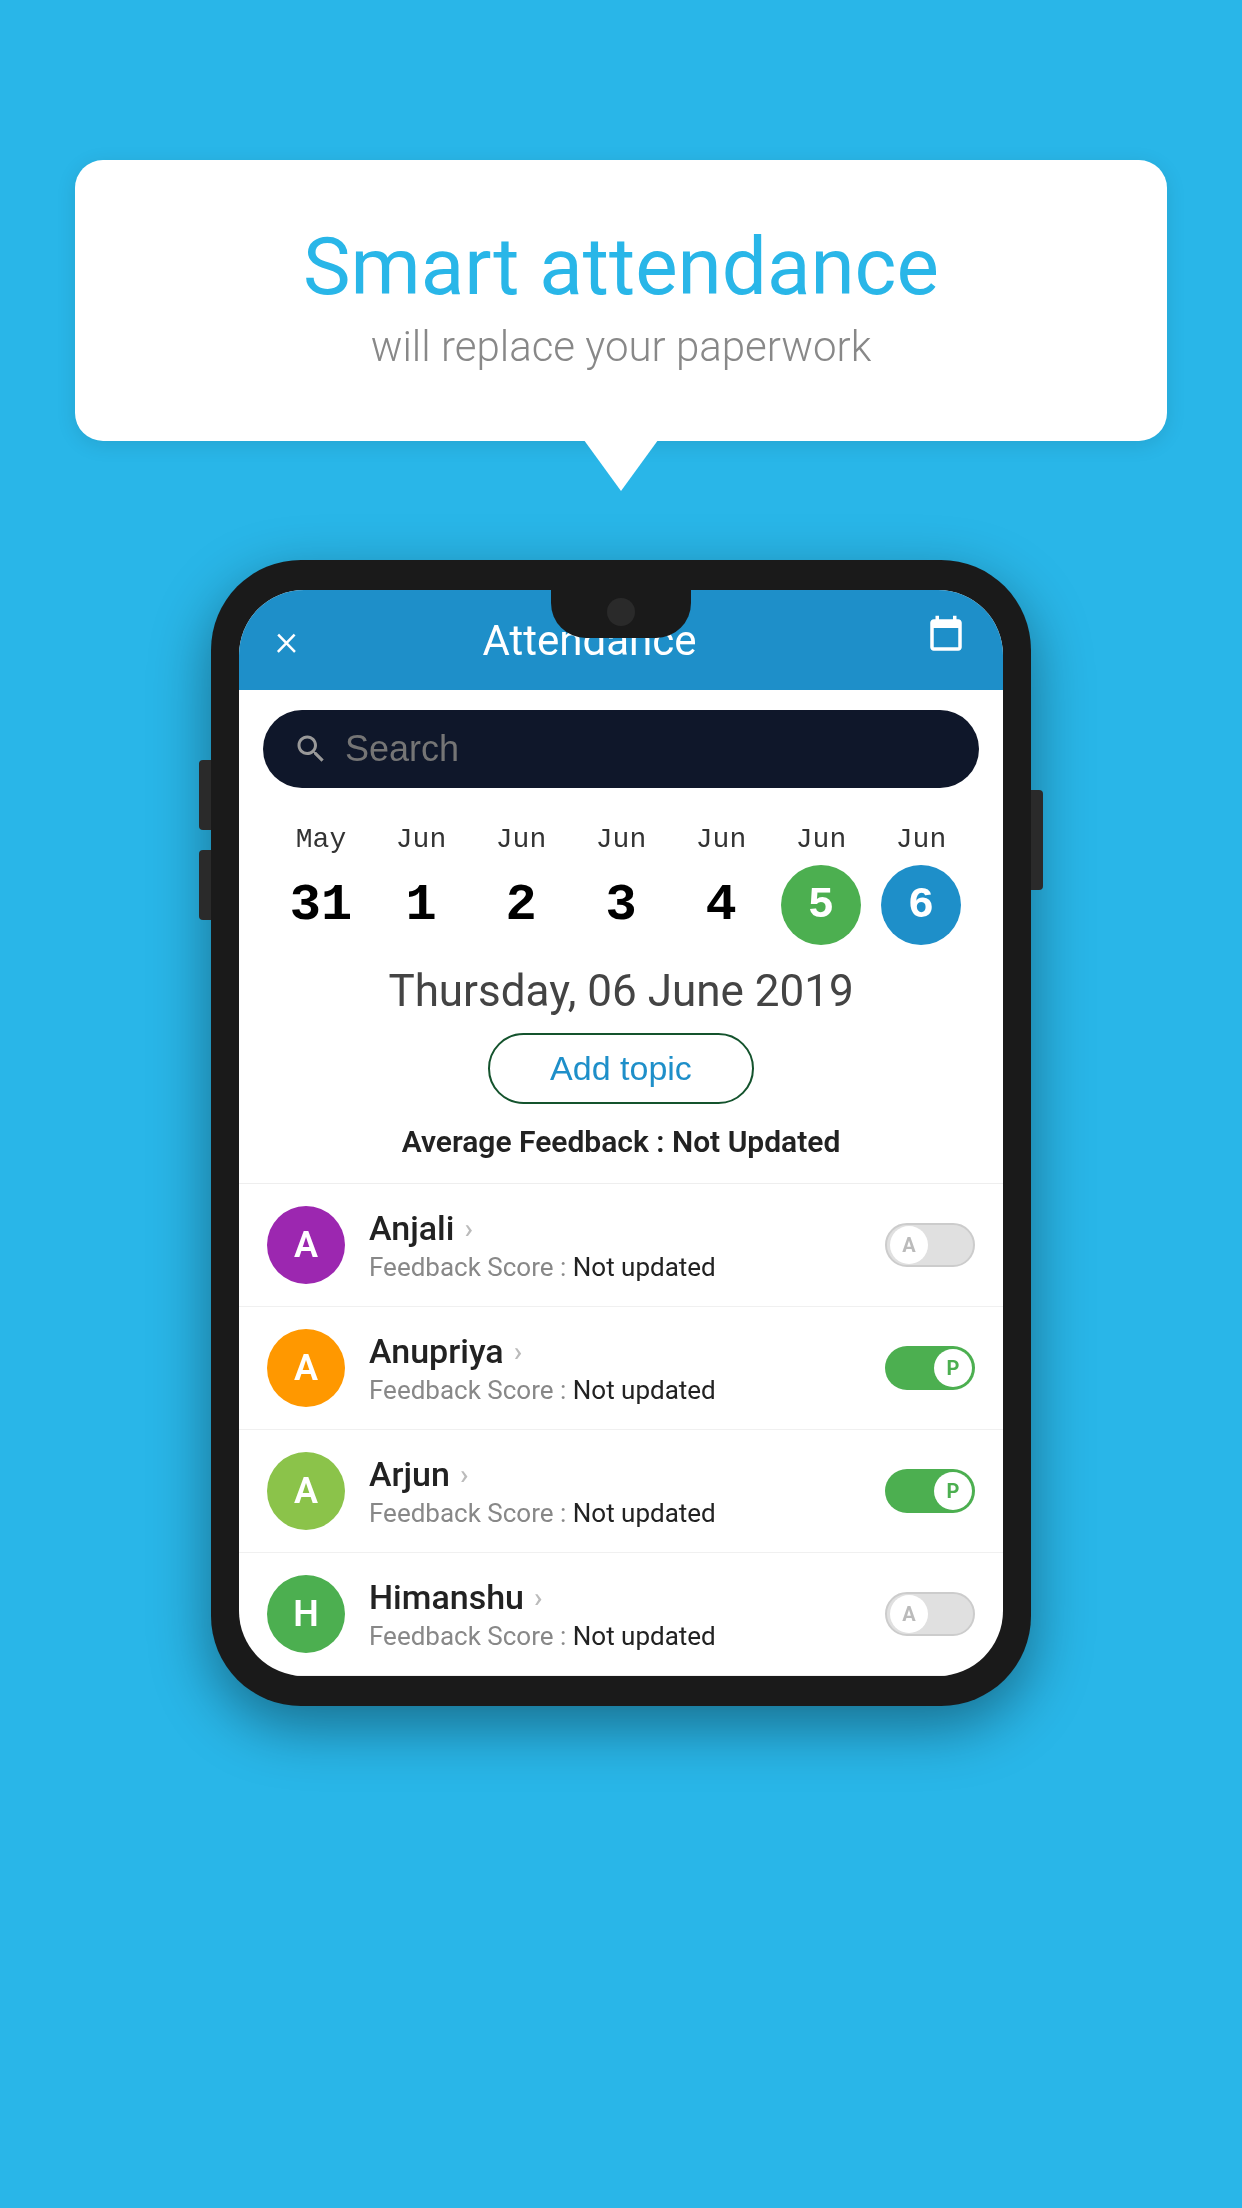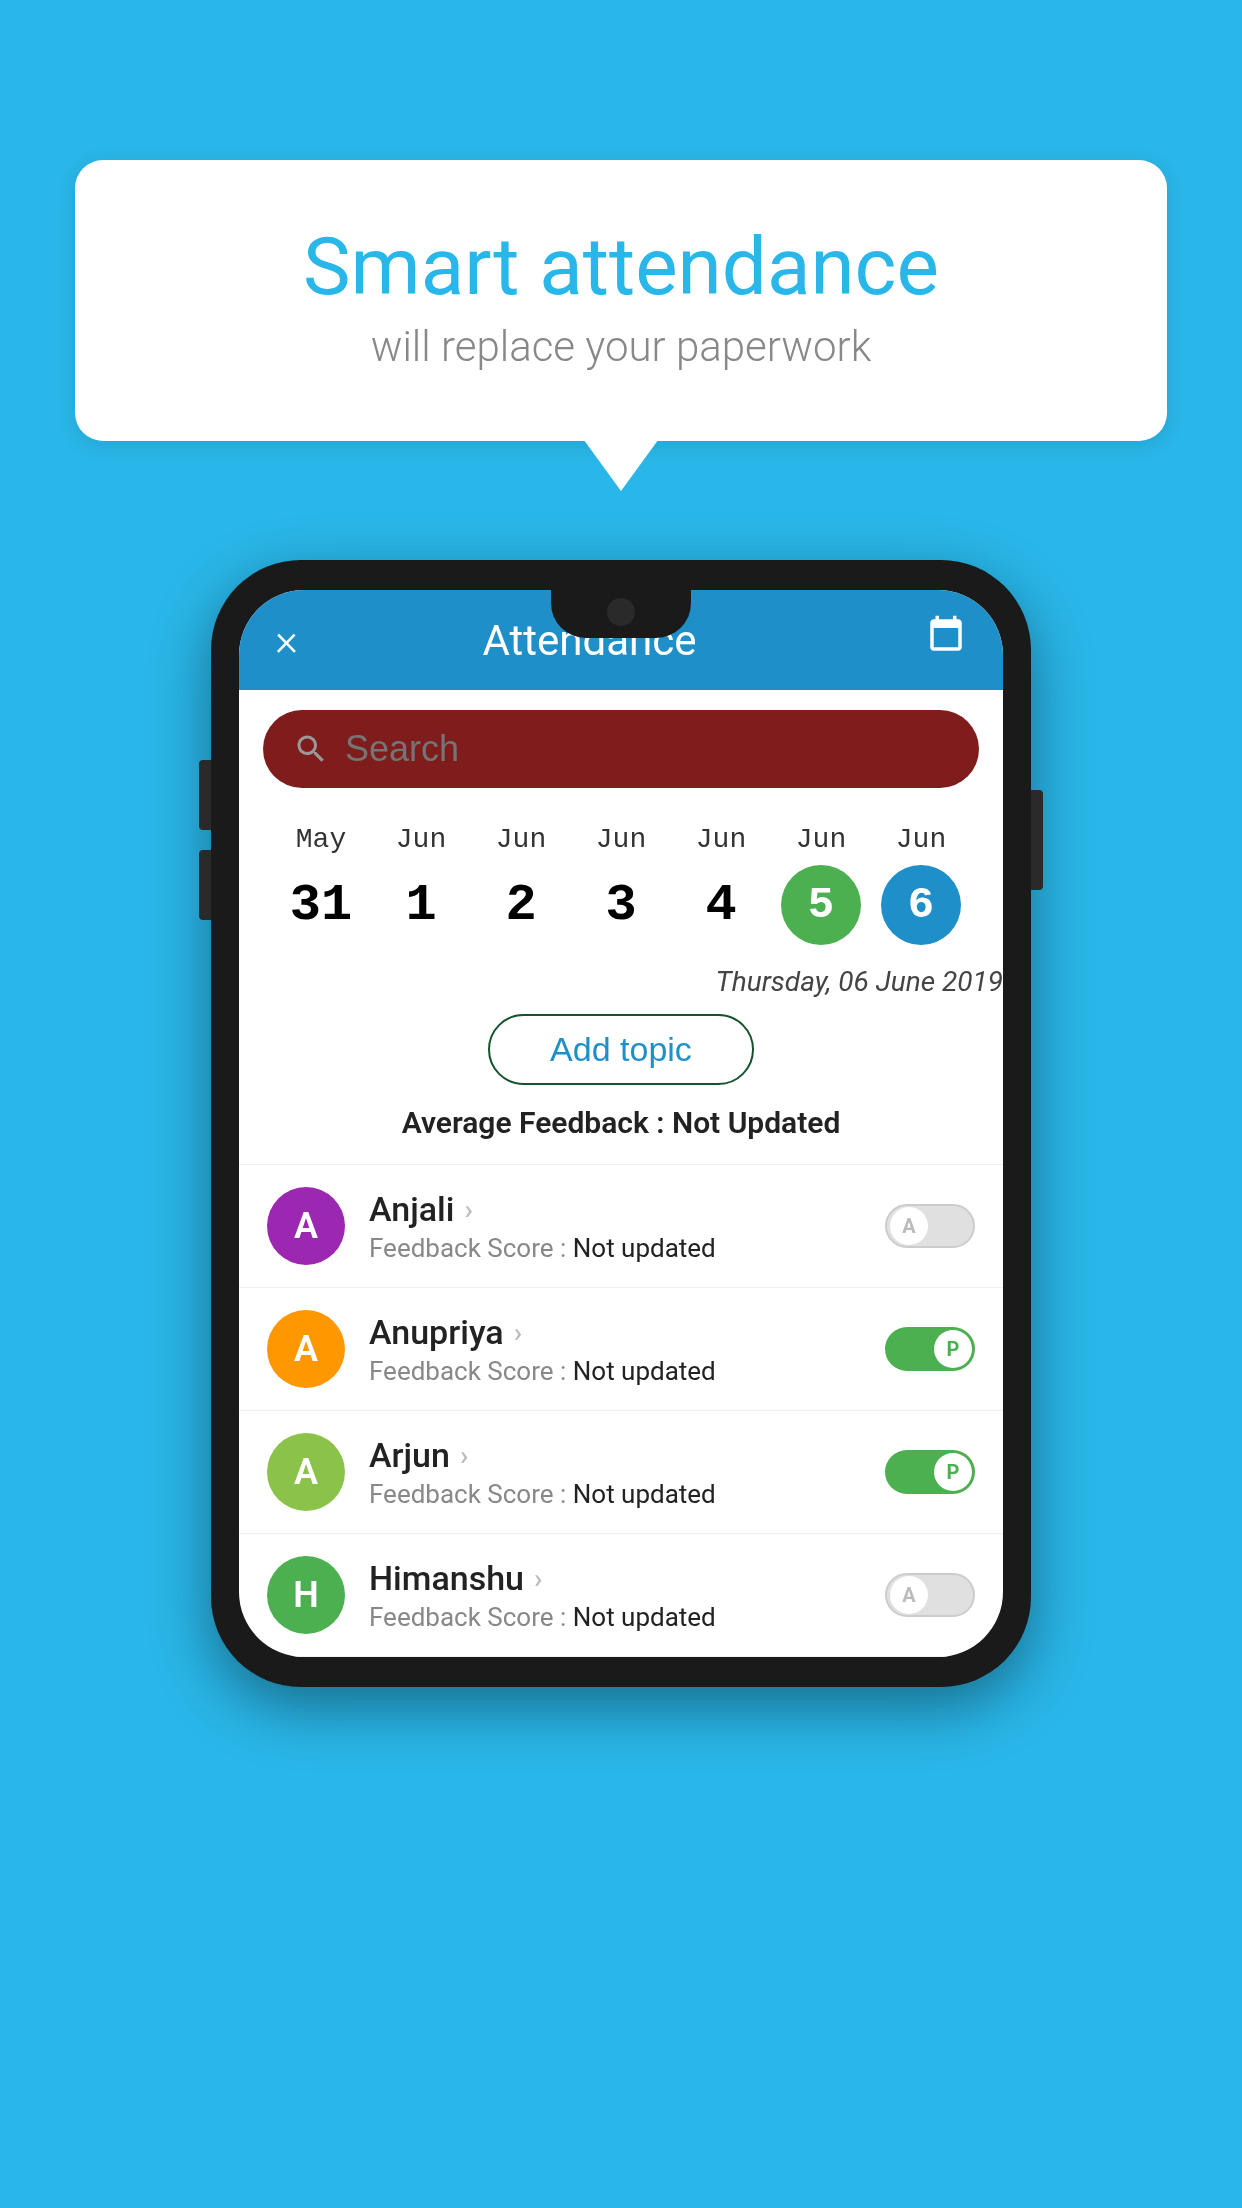--- a/index.html
+++ b/index.html
@@ -181,21 +181,21 @@
       margin-right: 44px;
     }
 
     .header-calendar {
       color: white;
       font-size: 40px;
     }
 
     
     .search-container {
-      background: #7f1d1d;
+      background: #0f172a;
       margin: 20px 24px;
       border-radius: 40px;
       display: flex;
       align-items: center;
       padding: 18px 30px;
       gap: 16px;
     }
 
     .search-icon-svg {
       width: 36px;
@@ -256,26 +256,25 @@
 
     .date-num.selected-blue {
       background: #1e8fc9;
       border-radius: 50%;
       color: white;
       font-size: 44px;
     }
 
     
     .selected-date-label {
-      text-align: right;
-      font-size: 28px;
+      text-align: center;
+      font-size: 44px;
       color: #444;
       font-weight: 400;
       padding: 10px 0 16px;
-      font-style: italic;
     }
 
     
     .add-topic-btn {
       display: block;
       margin: 0 auto 20px;
       border: 2px solid #14532d;
       border-radius: 40px;
       background: white;
       color: #1e8fc9;

